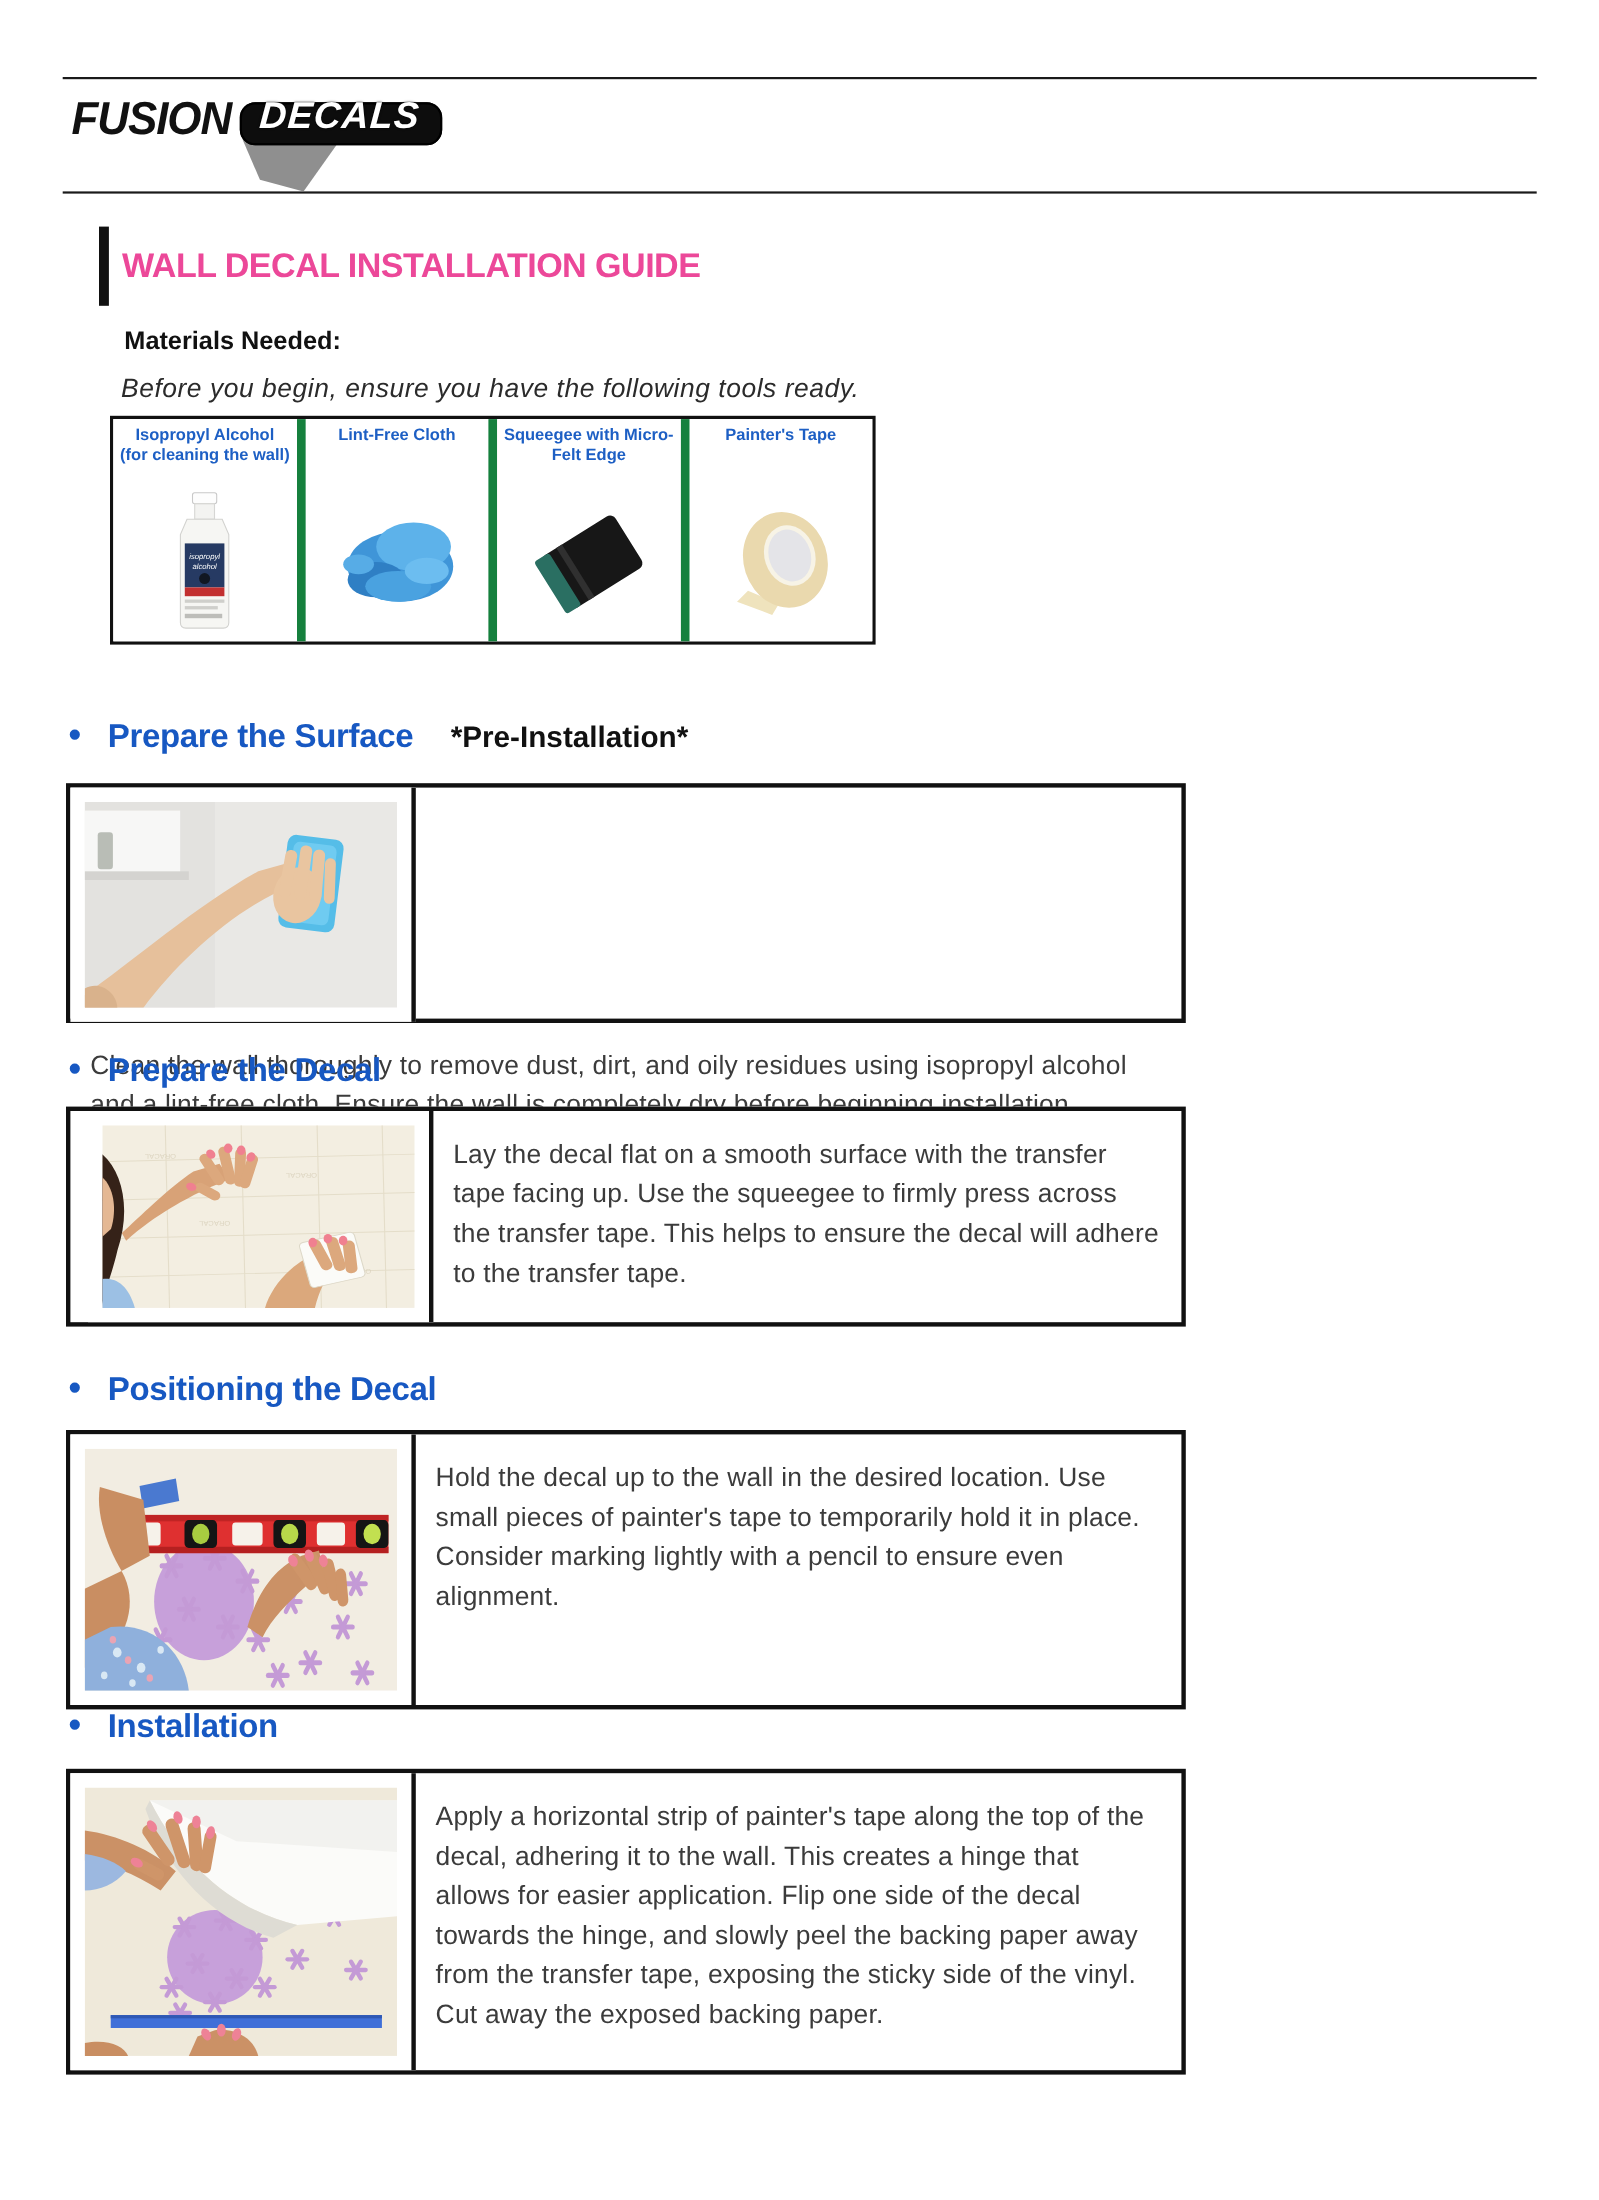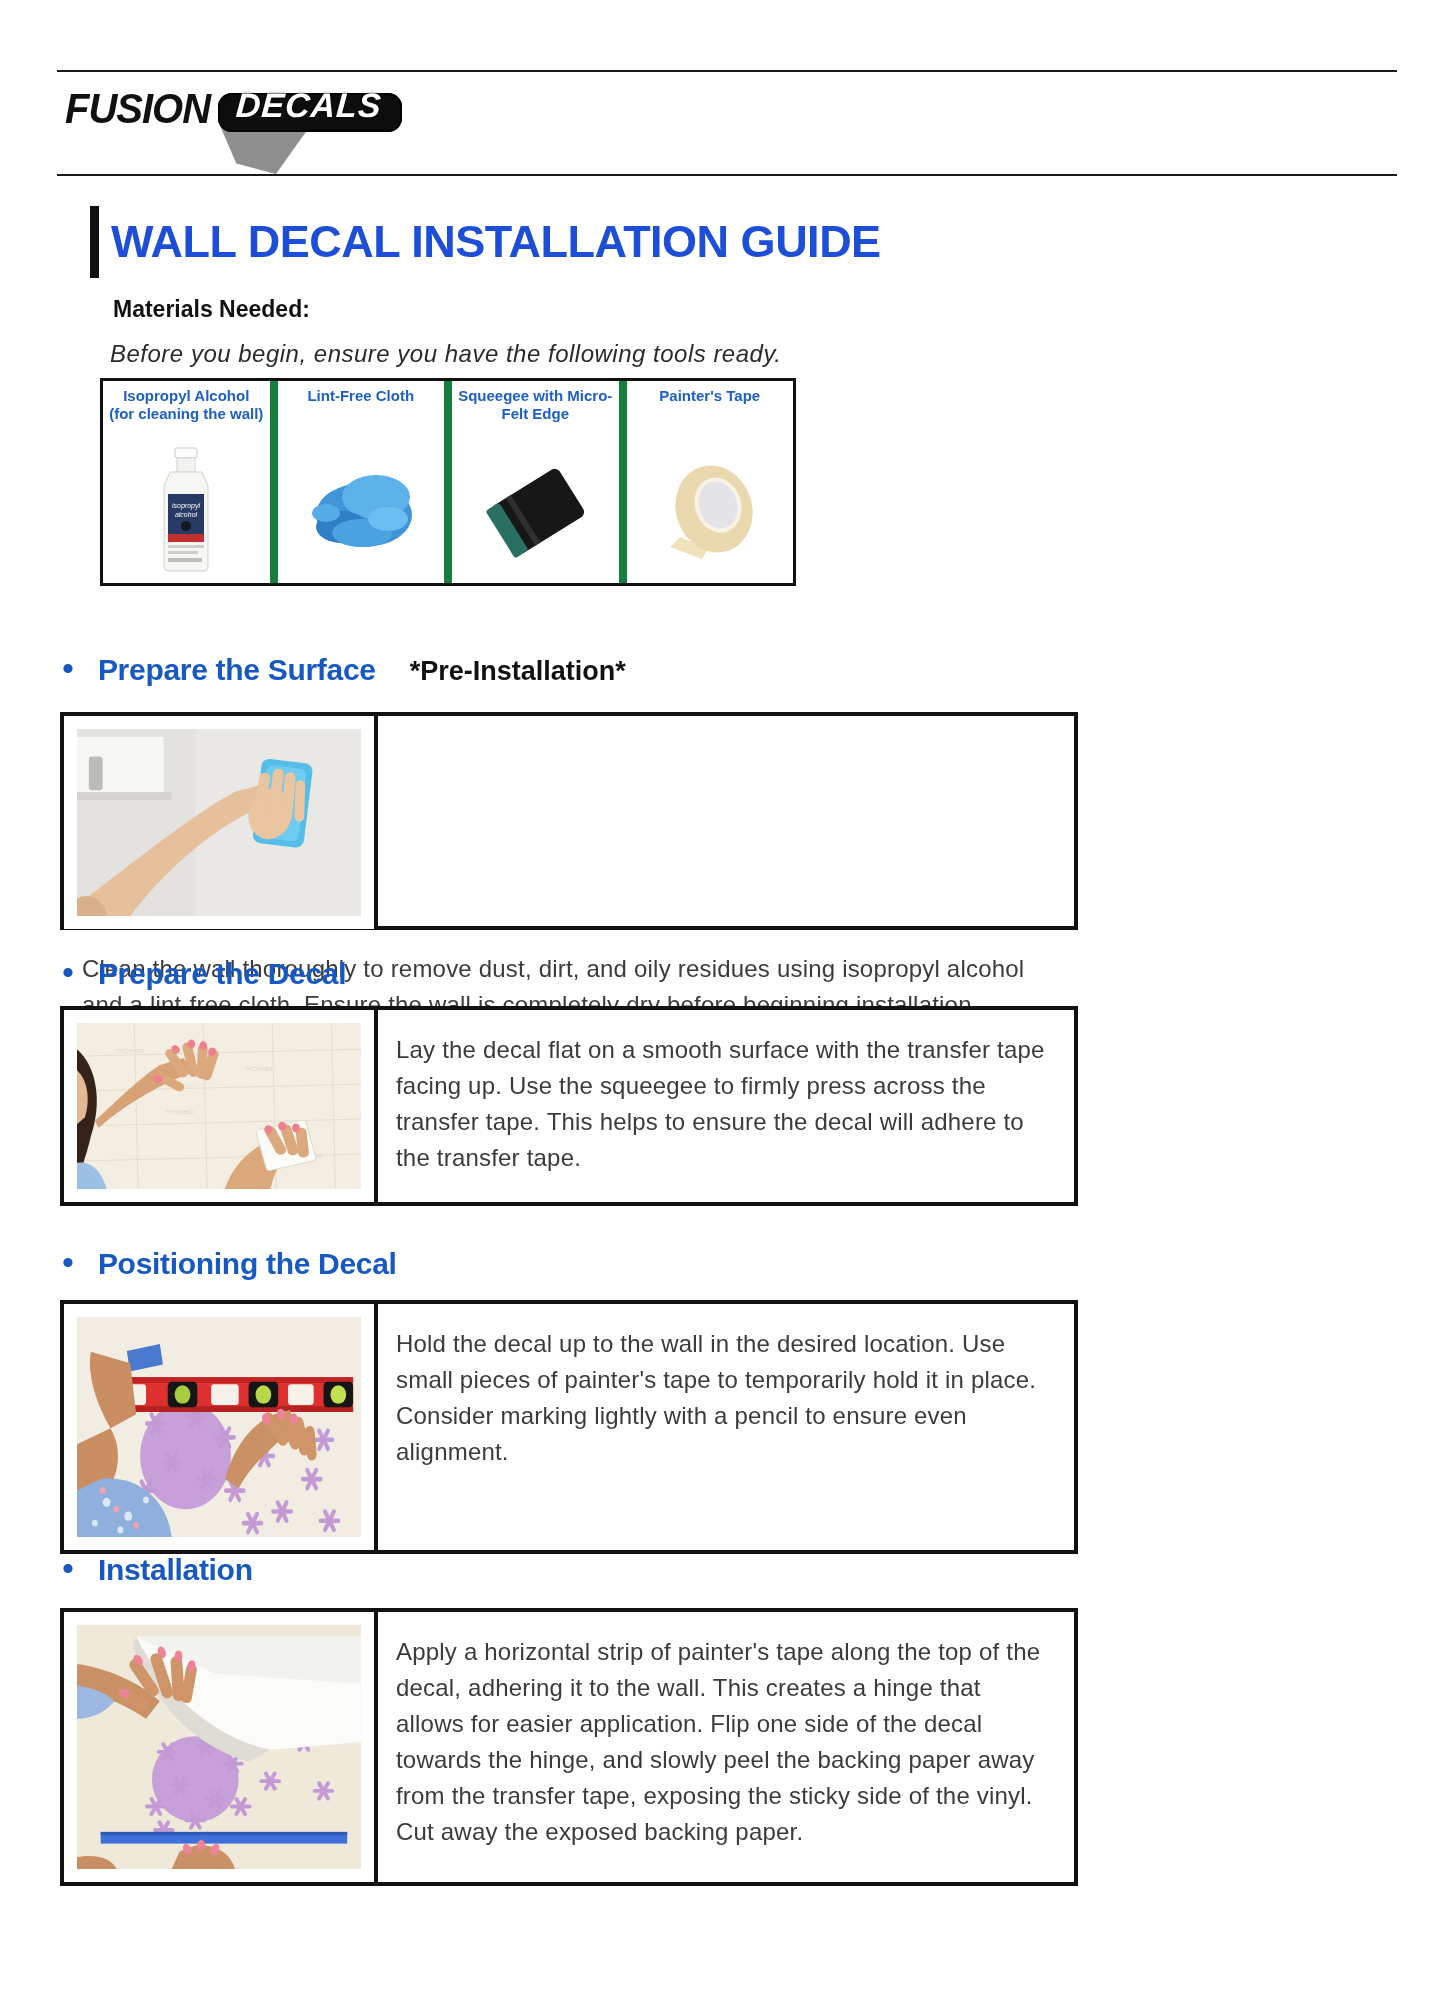--- a/index.html
+++ b/index.html
@@ -19,21 +19,21 @@
   .logo-tail { position:absolute; left:2px; top:40px; width:90px; height:48px; background:#8f8f8f;
                clip-path:polygon(0 0, 100% 0, 62% 100%, 18% 78%); }
   .logo-badge { position:relative; background:#0d0d0d; border-radius:14px; padding:8px 18px 10px 16px;
                 transform:skewX(-6deg); border:2px solid #000; }
   .logo-decals { display:inline-block; font-size:34px; font-weight:bold; font-style:italic; color:#fff;
                  letter-spacing:1px; text-shadow:0 0 2px #000; transform:skewX(-4deg); }
 
   
   .title-row { position:absolute; left:90px; top:206px; display:flex; align-items:stretch; }
   .title-bar { width:9px; background:#111; margin-right:12px; }
-  .page-title { font-size:45px; font-weight:bold; color:#1d4ed8; letter-spacing:-0.5px; line-height:72px; }
+  .page-title { font-size:31px; font-weight:bold; color:#ec4899; letter-spacing:-0.5px; line-height:72px; }
 
   .materials-label { position:absolute; left:113px; top:296px; font-size:23px; font-weight:bold; color:#111; }
   .materials-intro { position:absolute; left:110px; top:340px; font-size:24px; font-style:italic; color:#2b2b2b;
                      letter-spacing:0.5px; }
 
   
   .materials-table { position:absolute; left:100px; top:378px; width:696px; height:208px;
                      border:3px solid #111; display:flex; }
   .mat-cell { flex:1; border-right:8px solid #15803d; display:flex; flex-direction:column; align-items:center;
               background:#fff; padding:6px 6px 4px 6px; }
@@ -175,21 +175,21 @@
       </div>
     </div>
     <div class="step-text">Clean the wall thoroughly to remove dust, dirt, and oily residues using isopropyl alcohol and a lint-free cloth. Ensure the wall is completely dry before beginning installation</div>
   </div>
 
   <div class="section-heading" style="top:952px;">
     <span class="bullet">•</span>
     <span class="heading-text">Prepare the Decal</span>
   </div>
 
-  <div class="step-box" style="top:1006px; height:200px;">
+  <div class="step-box" style="top:1006px; height:200px;padding-left:16px;">
     <div class="step-photo-cell">
       <div class="step-photo">
         <svg viewBox="0 0 288 190" preserveAspectRatio="none">
           <rect width="288" height="190" fill="#f3eee1"></rect>
           <g stroke="#e4ddc9" stroke-width="1">
             <line x1="0" y1="38" x2="288" y2="30"></line>
               <line x1="0" y1="78" x2="288" y2="70"></line>
             <line x1="0" y1="118" x2="288" y2="110"></line>
               <line x1="0" y1="158" x2="288" y2="150"></line>
             <line x1="58" y1="0" x2="62" y2="190"></line>

